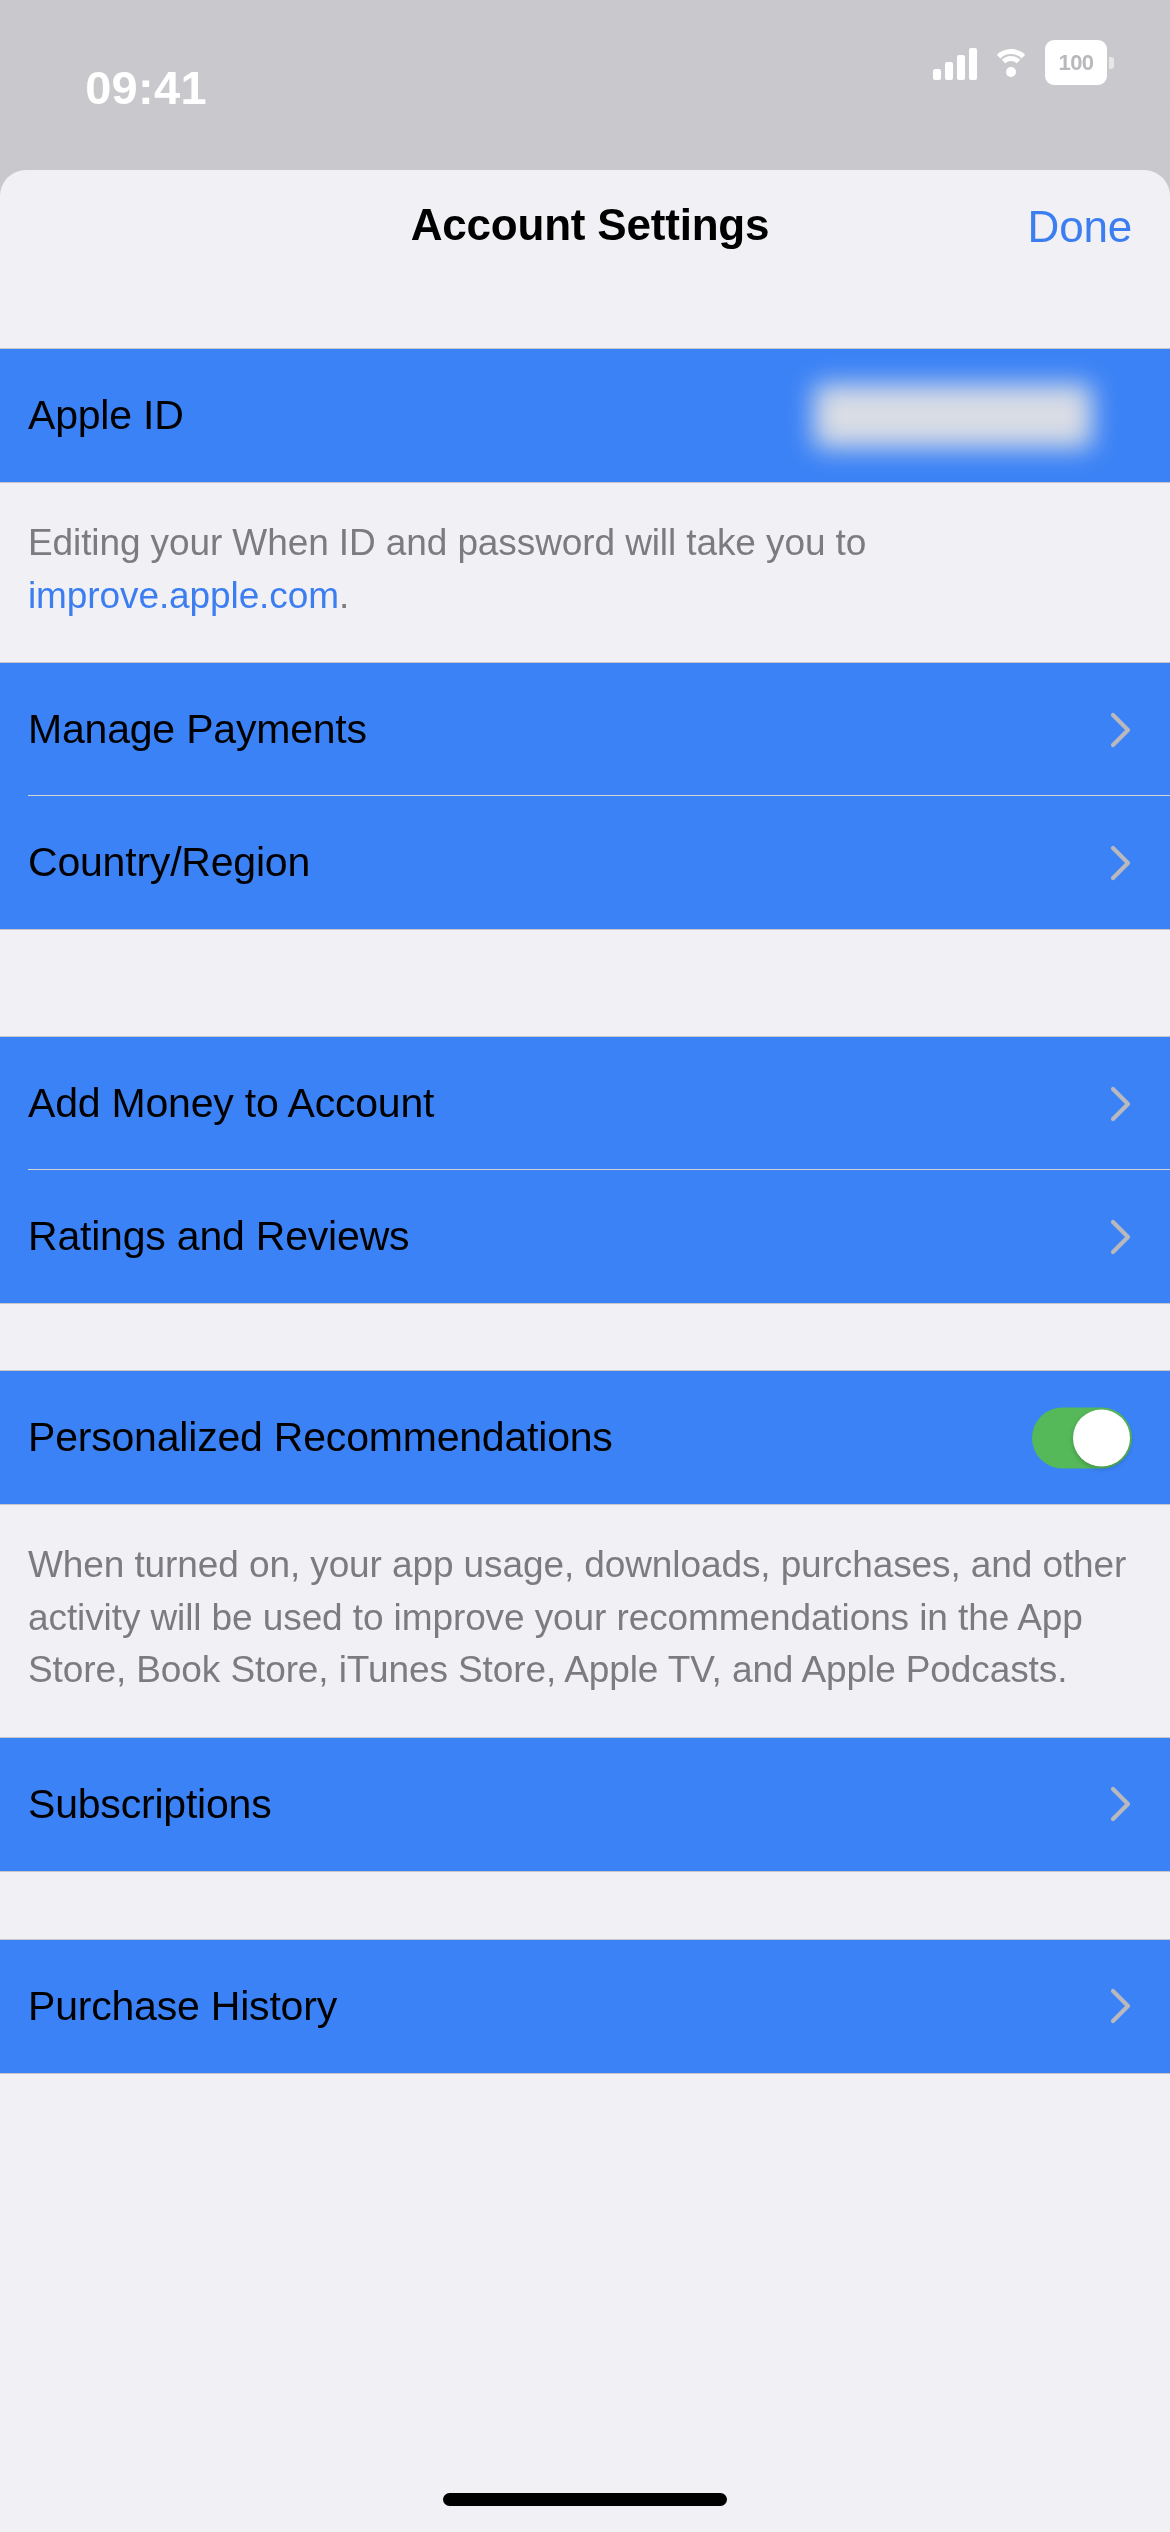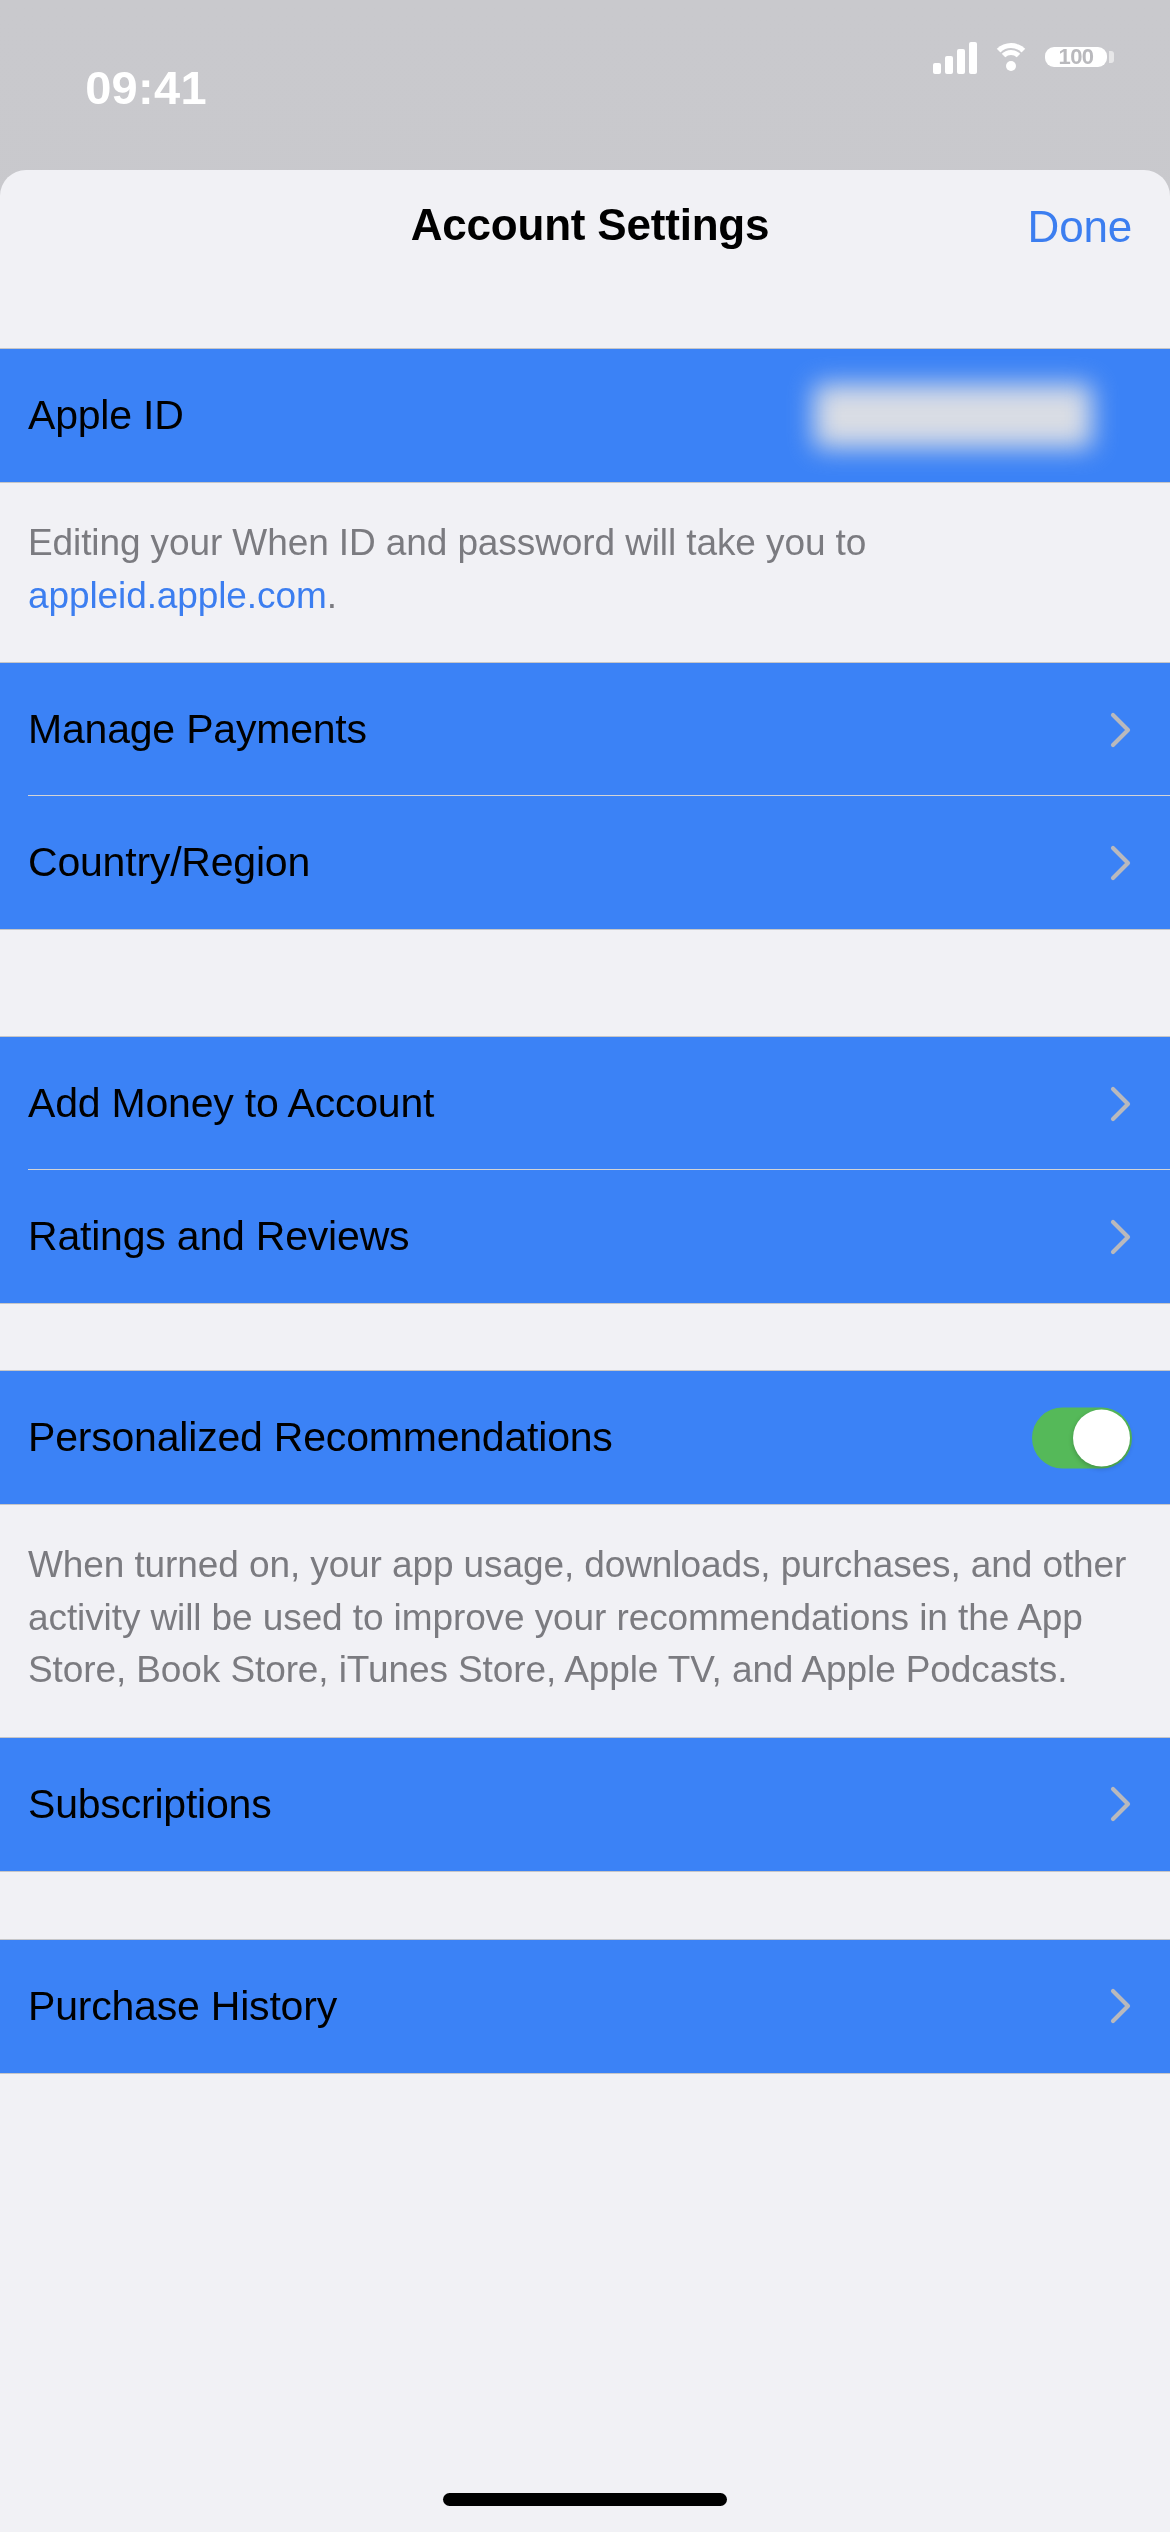--- a/index.html
+++ b/index.html
@@ -50,21 +50,21 @@
   .icn-wifi span:nth-child(1){ width:40px; height:40px; top:2px; }
   .icn-wifi span:nth-child(2){ width:26px; height:26px; top:9px; }
   .icn-wifi span:nth-child(3){
     width:10px; height:10px; top:20px; border-radius:50%;
     border:none; background:#ffffff;
   }
   .icn-batt {
     position:relative; display:flex; align-items:center;
   }
   .icn-batt-body {
-    width:62px; height:20px; border-radius:9px;
+    width:62px; height:45px; border-radius:9px;
     background:#ffffff; display:flex; align-items:center; justify-content:center;
   }
   .icn-batt-num { font-size:22px; font-weight:bold; color:#b9b9bd; letter-spacing:-0.5px; }
   .icn-batt-tip {
     width:5px; height:12px; margin-left:2px;
     background:rgba(255,255,255,0.55); border-radius:0 3px 3px 0;
   }
 
   
   .sheet {
@@ -203,21 +203,21 @@
 
     <div class="group top-line bot-line">
       <div class="row">
         <span class="row-label">Apple ID</span>
         <span class="row-value-blur"></span>
       </div>
     </div>
 
     <div class="footer">
       <p>
-        <span>Editing your When ID and password will take you to </span><a class="link">appleid.apple.com</a><span>.</span>
+        <span>Editing your When ID and password will take you to </span><a class="link">improve.apple.com</a><span>.</span>
       </p>
     </div>
 
     <div class="group top-line bot-line">
       <div class="row">
         <span class="row-label">Manage Payments</span>
         <span class="chev">
           <svg viewBox="0 0 22 38">
               <polyline points="3,4 18,19 3,34" fill="none" stroke="#b9b9bd" stroke-width="4.2" stroke-linecap="round" stroke-linejoin="round"></polyline>
             </svg>

